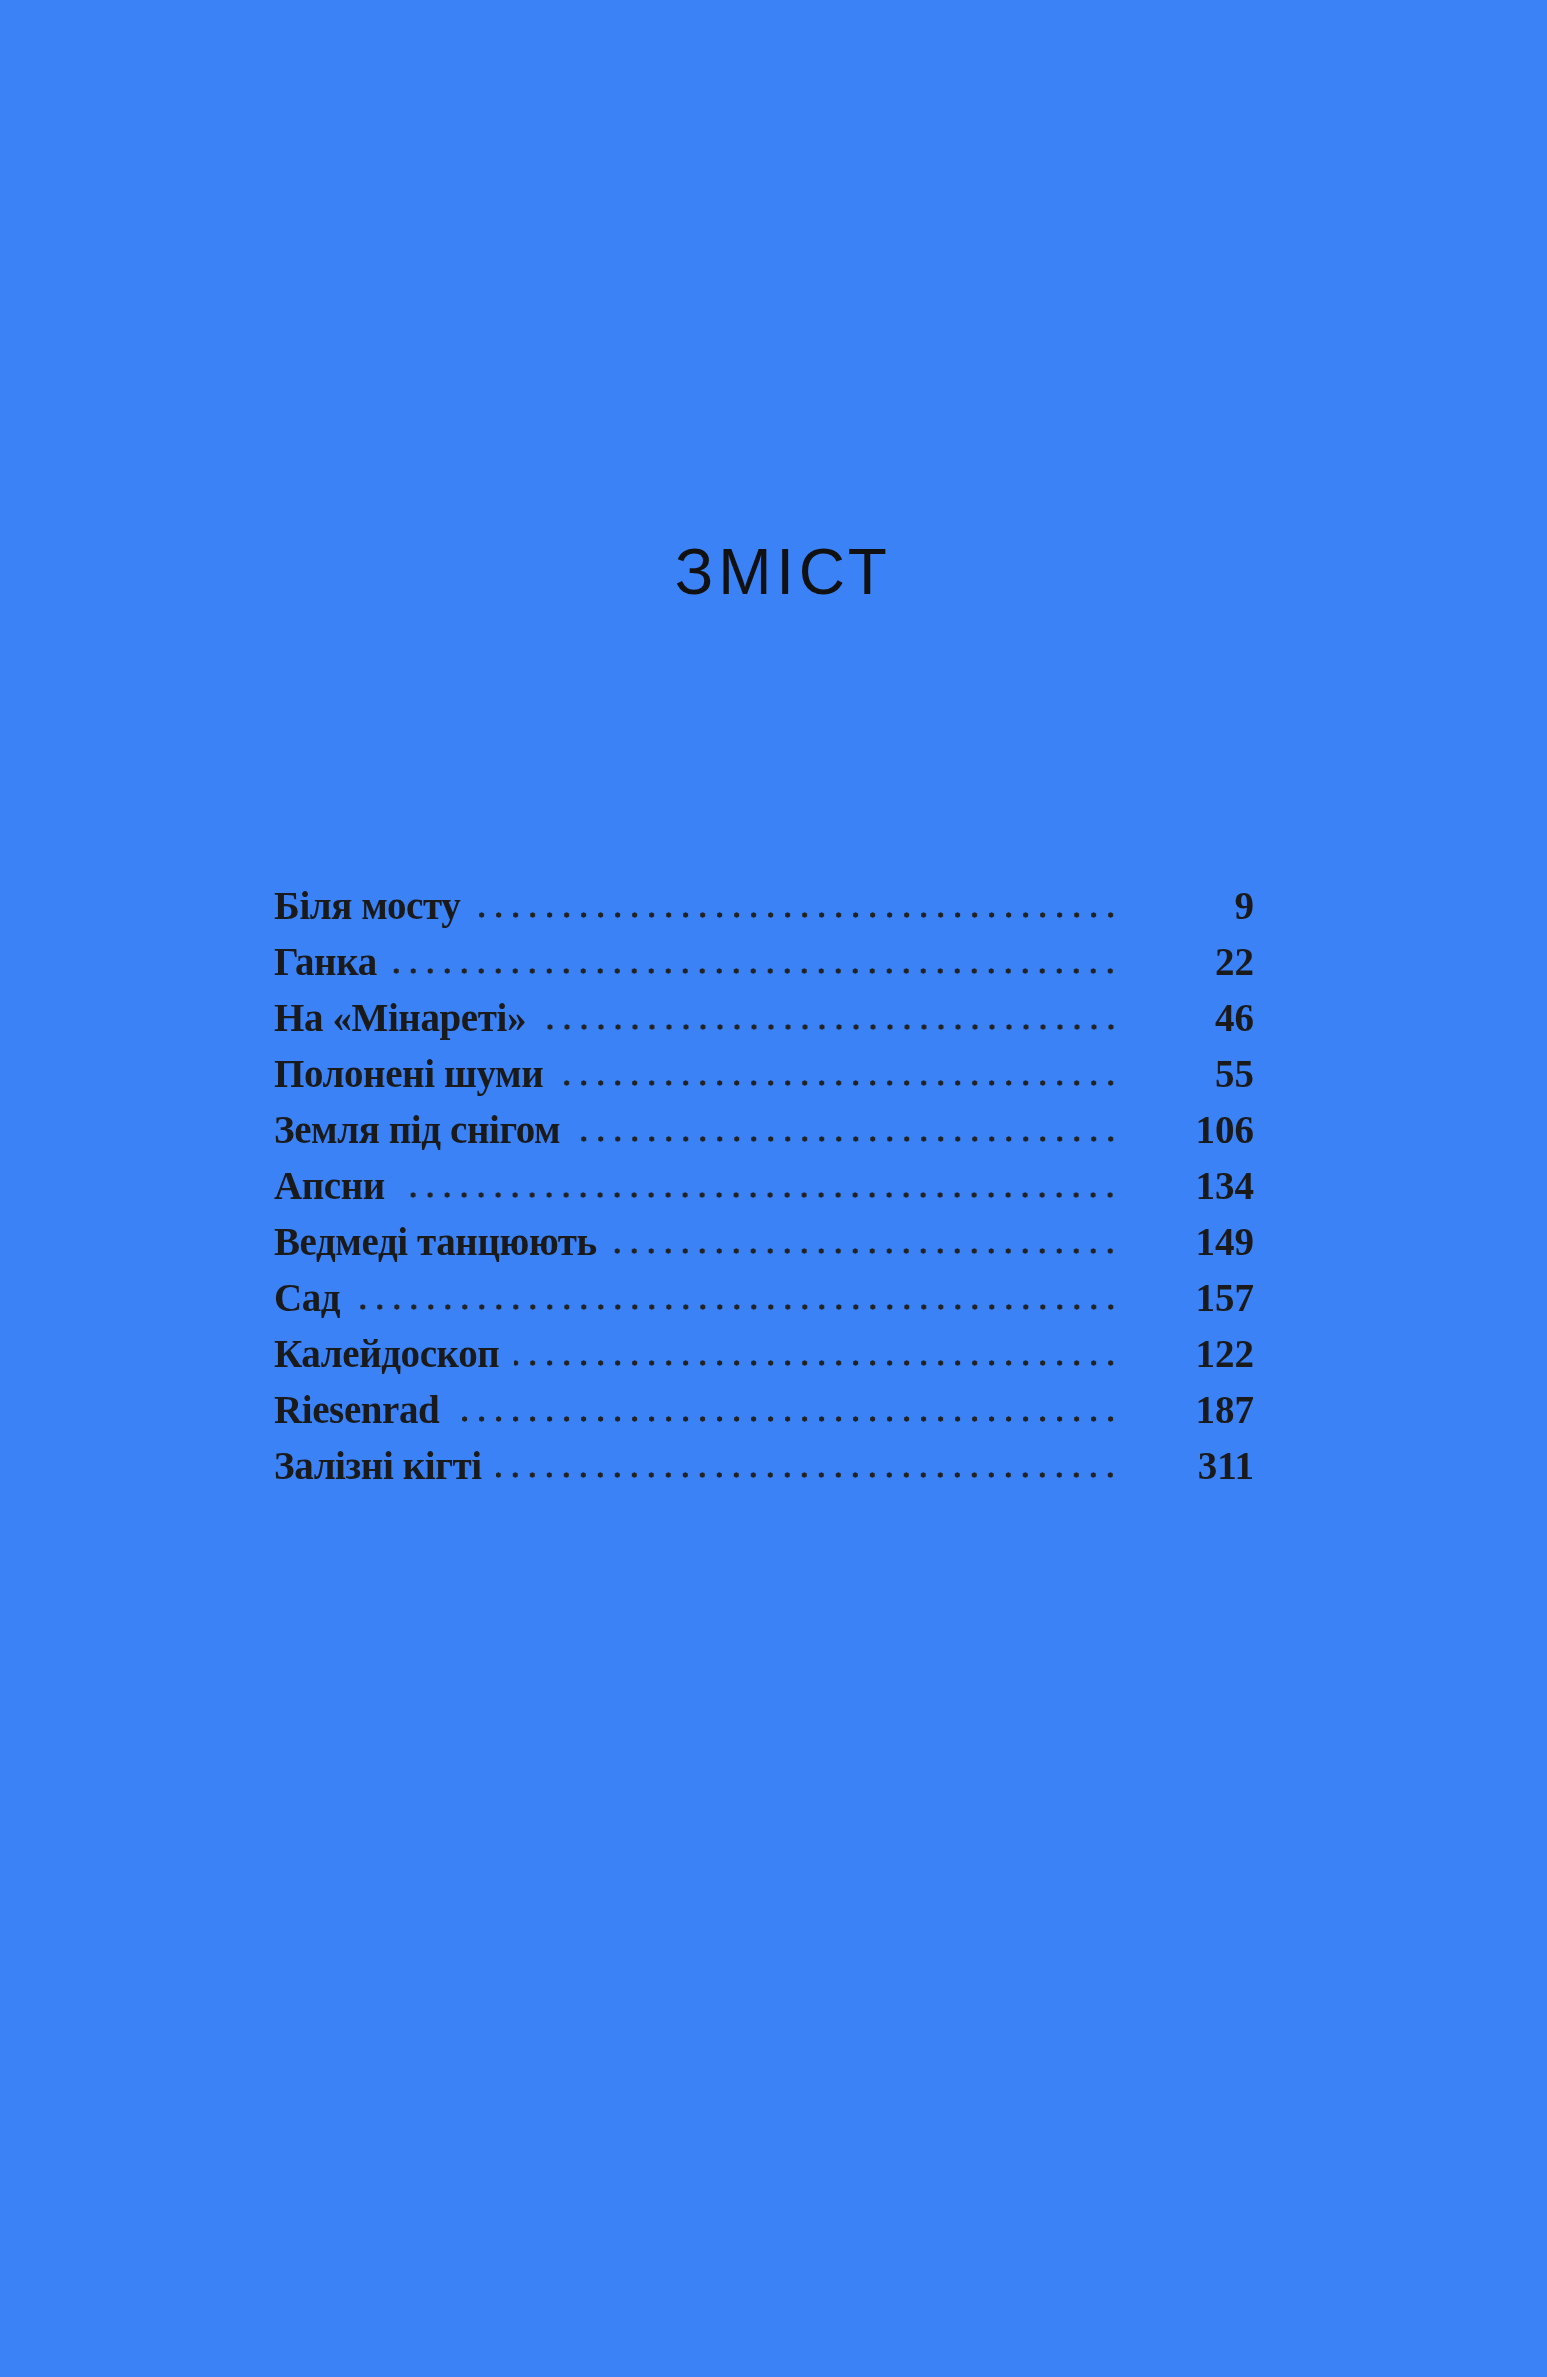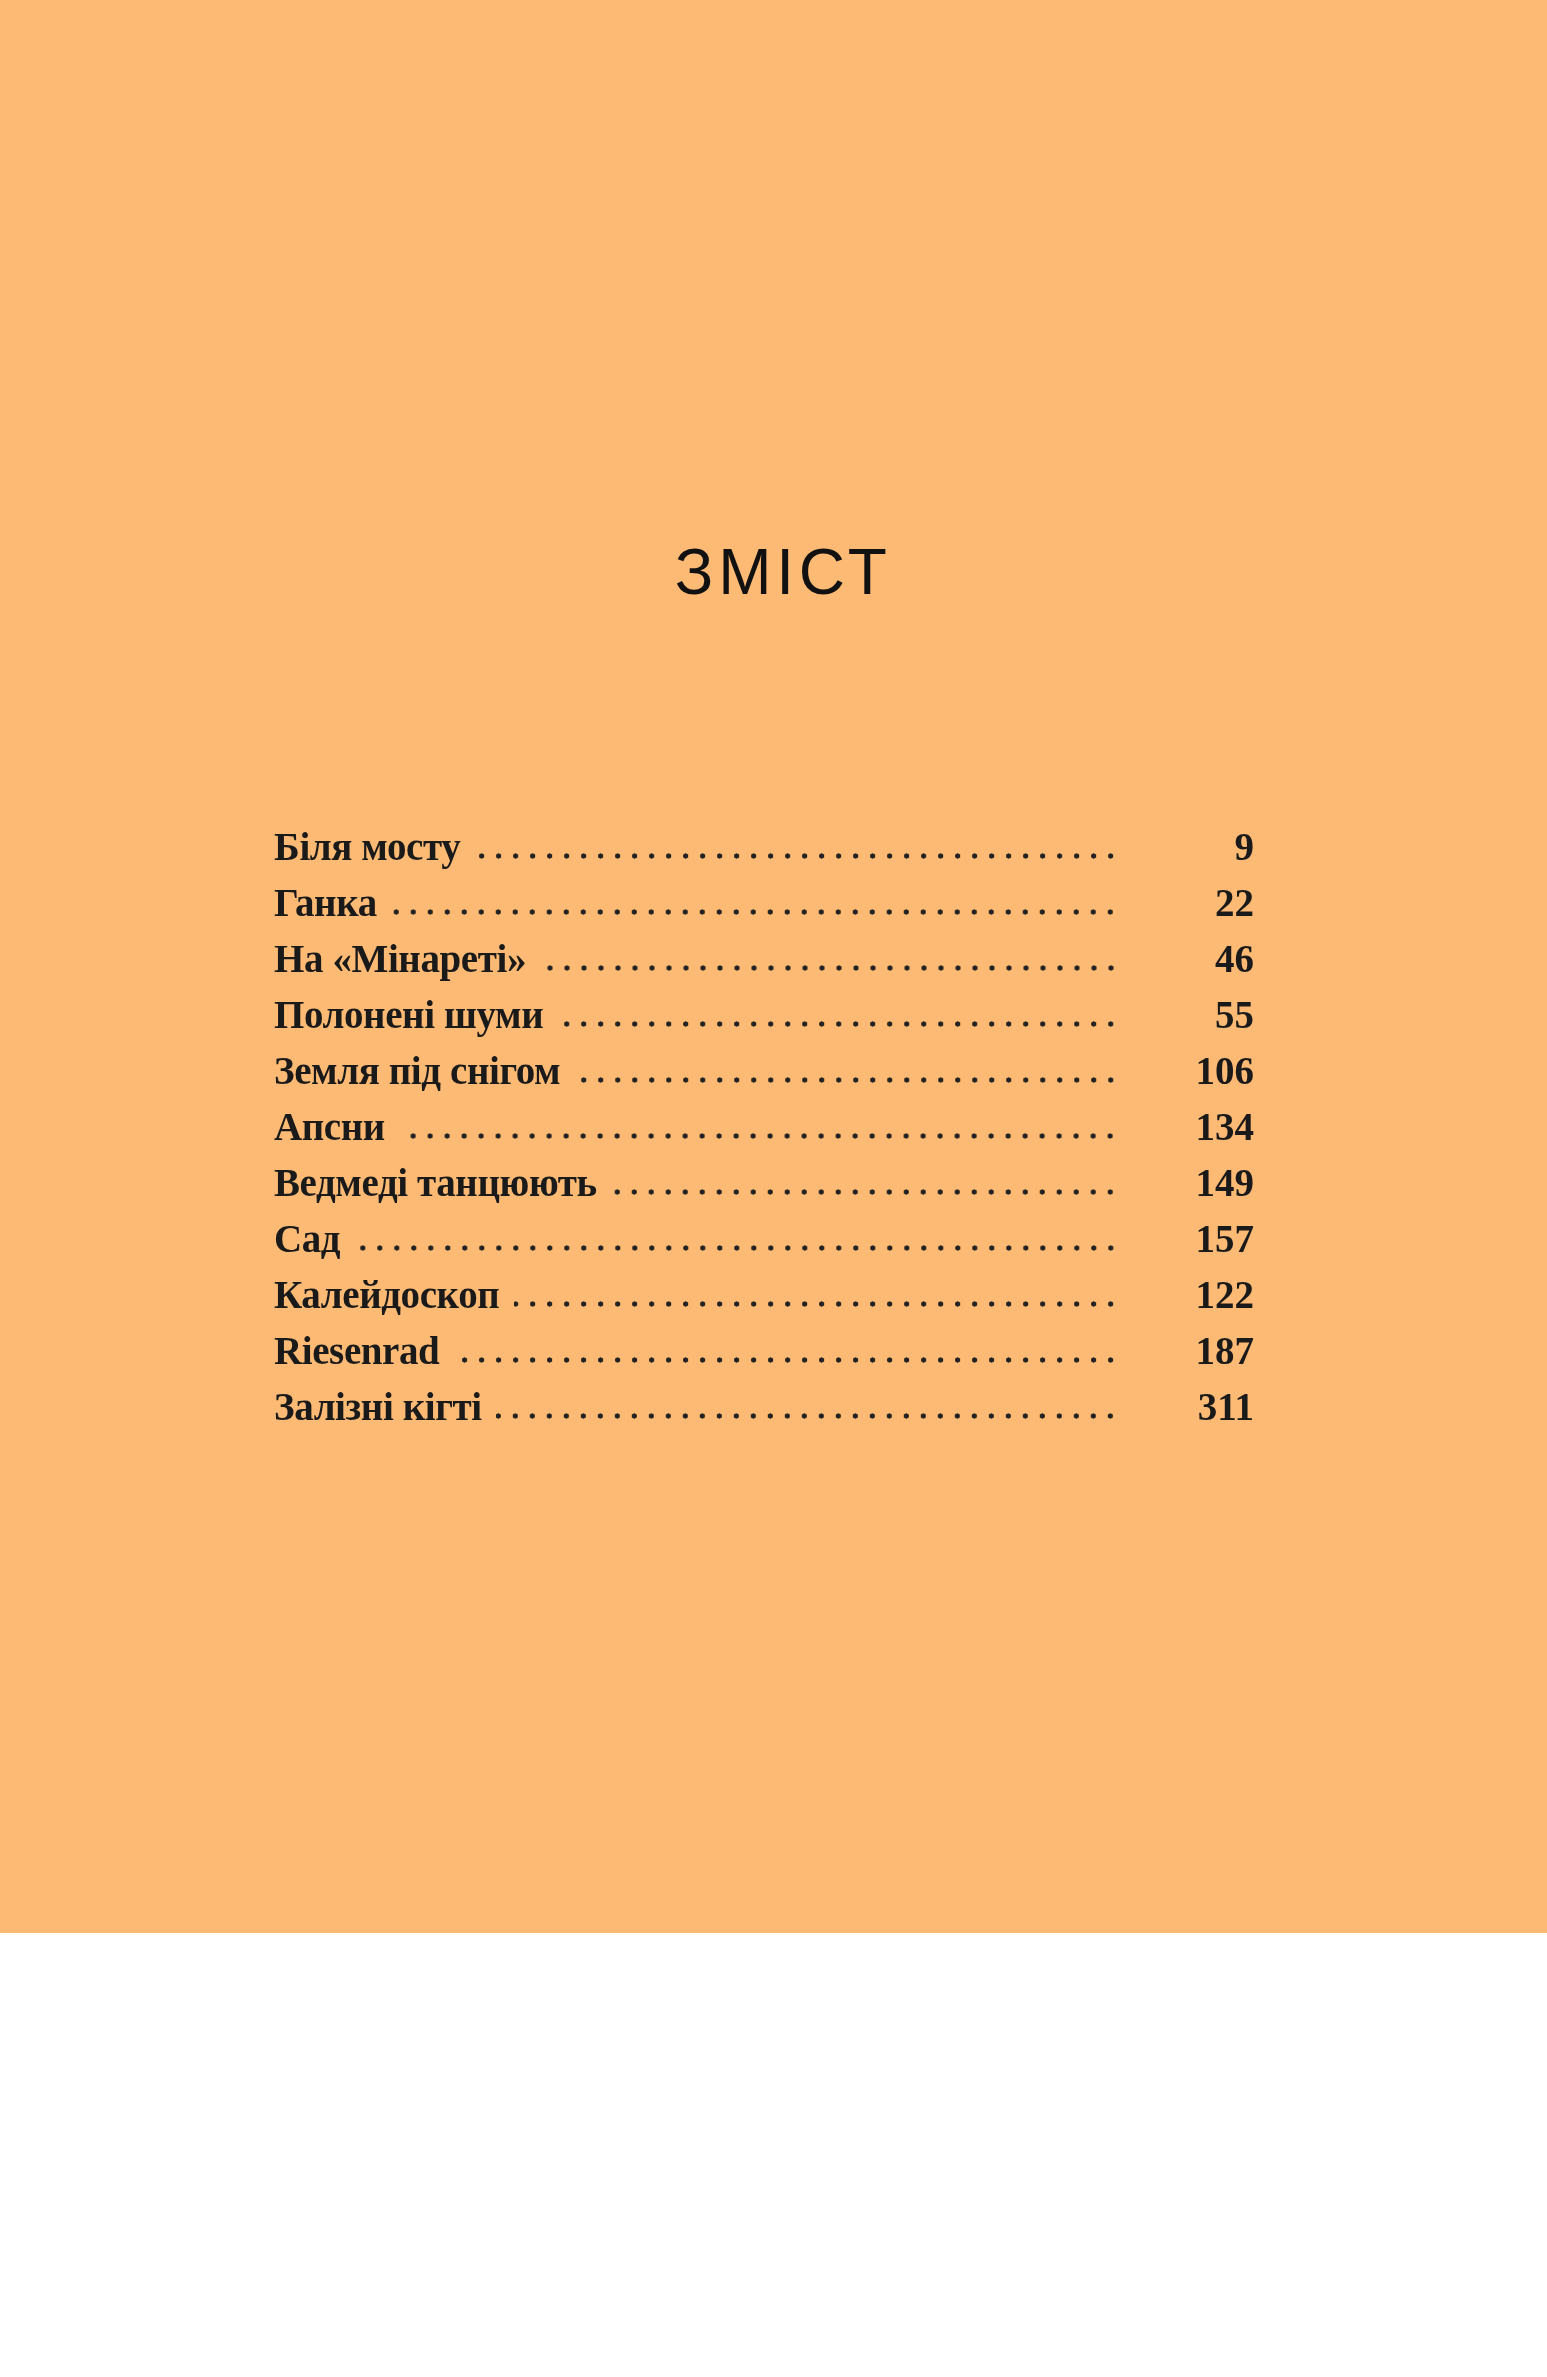--- a/index.html
+++ b/index.html
@@ -11,42 +11,42 @@
       width: 1547px;
       height: 2377px;
       position: relative;
       overflow: hidden;
       color: #111111;
     }
     .page {
       position: absolute;
       left: 0; top: 0;
       width: 1547px;
-      height: 1933px;
-      background: #fdba74;
+      height: 2377px;
+      background: #3b82f6;
     }
     .title {
       position: absolute;
       left: 0;
       width: 1547px;
       top: 532px;
       text-align: center;
       font-family: "Liberation Sans", "DejaVu Sans", sans-serif;
       font-size: 64px;
       line-height: 81px;
       letter-spacing: 4.8px;
       font-weight: normal;
       color: #111111;
       margin: 0;
       padding-left: 9.7px;
     }
     .toc {
       position: absolute;
       left: 274px;
-      top: 819px;
+      top: 878px;
       width: 980px;
       margin: 0;
       padding: 0;
       list-style: none;
     }
     .toc-row {
       display: flex;
       align-items: baseline;
       height: 56px;
       line-height: 56px;

